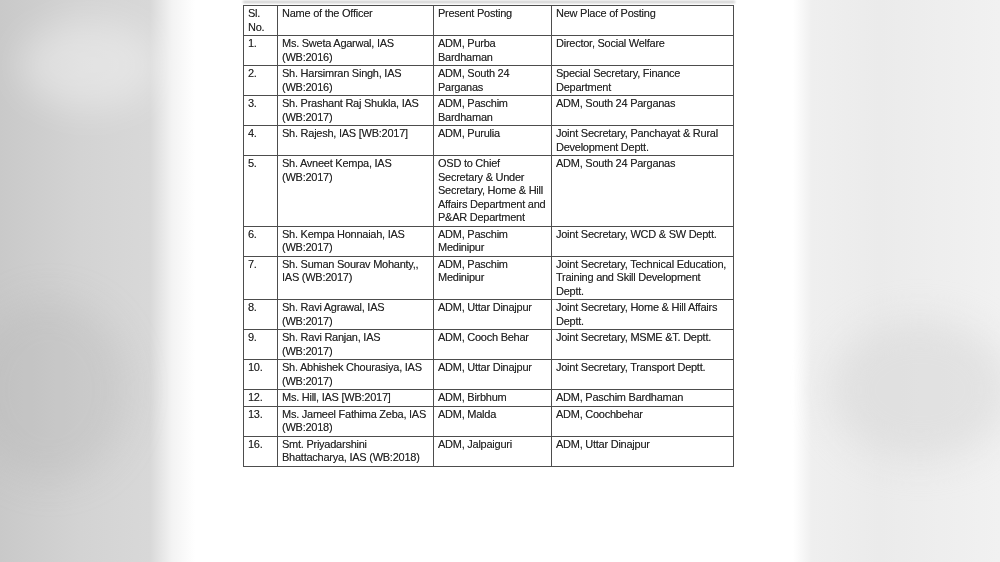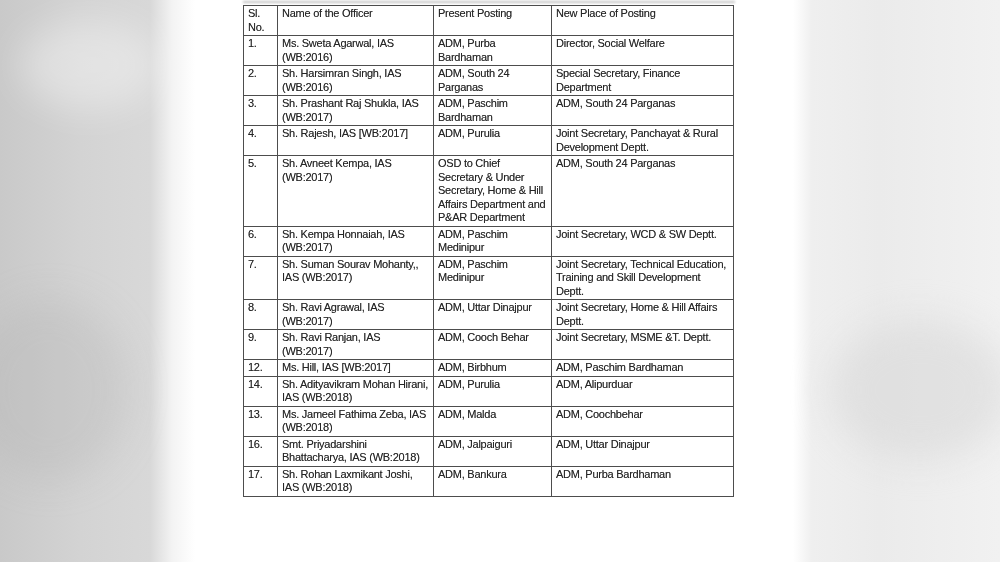--- a/index.html
+++ b/index.html
@@ -133,44 +133,38 @@
     <td>ADM, Uttar Dinajpur</td>
     <td>Joint Secretary, Home &amp; Hill Affairs Deptt.</td>
   </tr>
         <tr>
     <td>9.</td>
     <td>Sh. Ravi Ranjan, IAS (WB:2017)</td>
     <td>ADM, Cooch Behar</td>
     <td>Joint Secretary, MSME &amp;T. Deptt.</td>
   </tr>
         <tr>
+    <td>10.</td>
+    <td>Sh. Abhishek Chourasiya, IAS (WB:2017)</td>
+    <td>ADM, Uttar Dinajpur</td>
+    <td>Joint Secretary, Transport Deptt.</td>
+  </tr>
+        <tr>
     <td>12.</td>
     <td>Ms. Hill, IAS [WB:2017]</td>
     <td>ADM, Birbhum</td>
     <td>ADM, Paschim Bardhaman</td>
-  </tr>
-        <tr>
-    <td>14.</td>
-    <td>Sh. Adityavikram Mohan Hirani, IAS (WB:2018)</td>
-    <td>ADM, Purulia</td>
-    <td>ADM, Alipurduar</td>
   </tr>
         <tr>
     <td>13.</td>
     <td>Ms. Jameel Fathima Zeba, IAS (WB:2018)</td>
     <td>ADM, Malda</td>
     <td>ADM, Coochbehar</td>
   </tr>
         <tr>
     <td>16.</td>
     <td>Smt. Priyadarshini Bhattacharya, IAS (WB:2018)</td>
     <td>ADM, Jalpaiguri</td>
     <td>ADM, Uttar Dinajpur</td>
   </tr>
-        <tr>
-    <td>17.</td>
-    <td>Sh. Rohan Laxmikant Joshi, IAS (WB:2018)</td>
-    <td>ADM, Bankura</td>
-    <td>ADM, Purba Bardhaman</td>
-  </tr>
       </tbody>
   </table>
 </div>
 
 </body></html>

